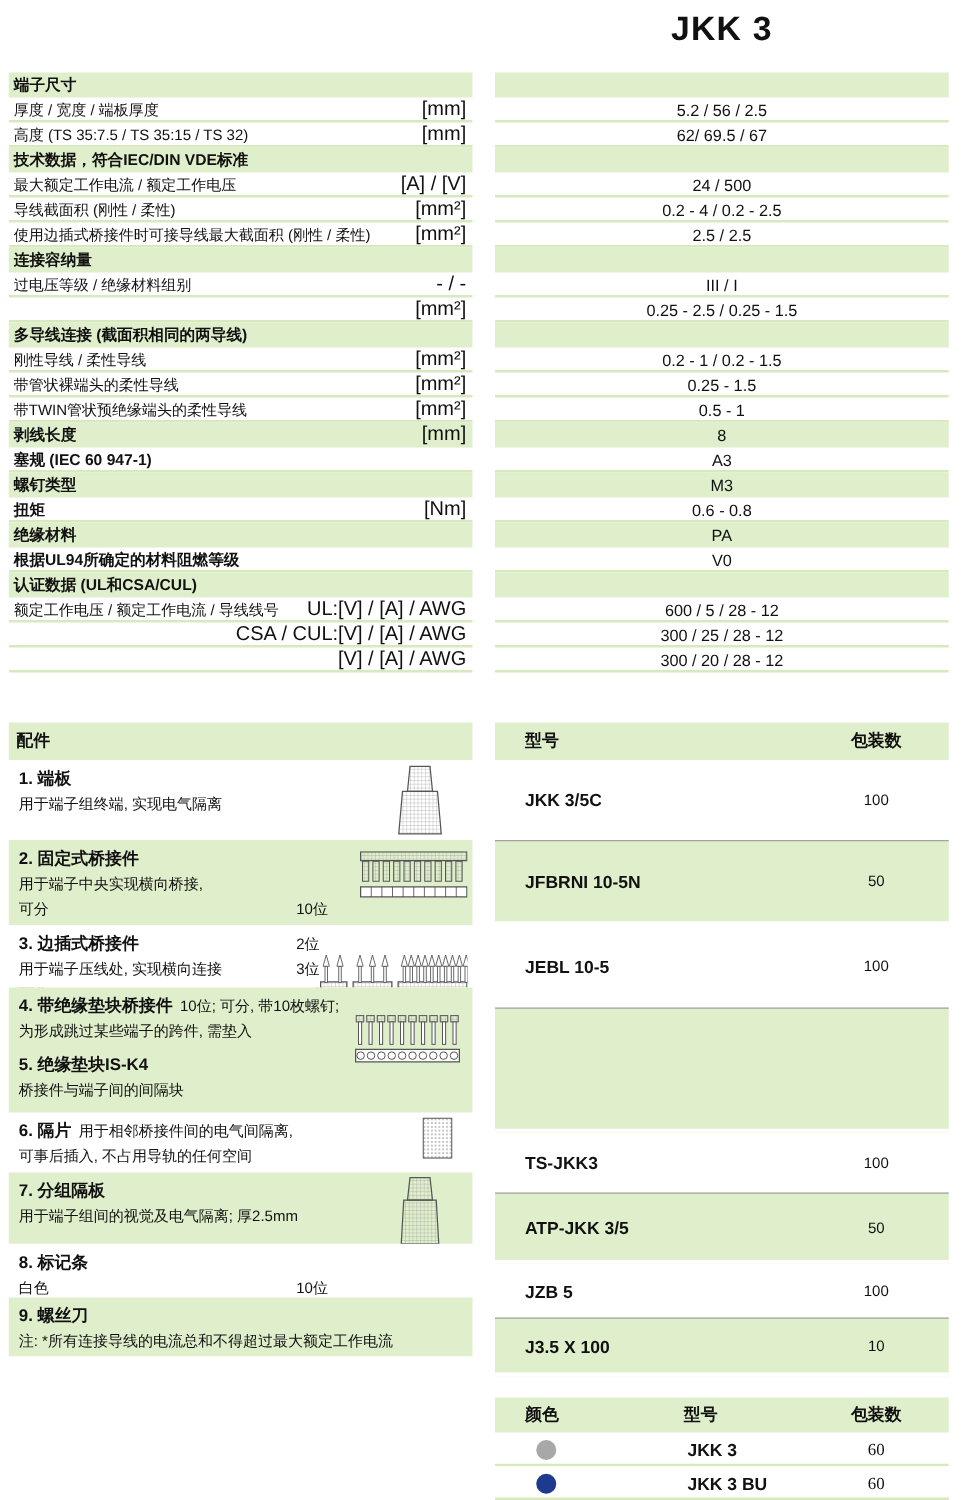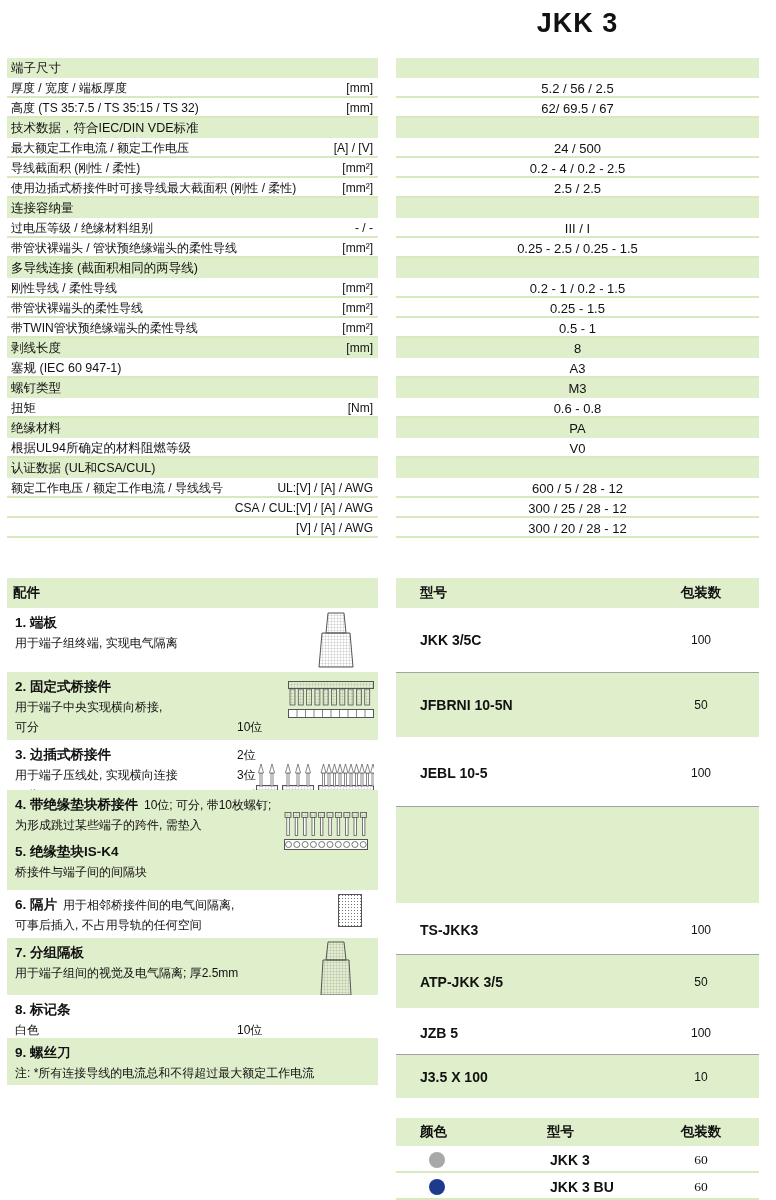--- a/index.html
+++ b/index.html
@@ -7,22 +7,22 @@
   #page{position:relative;width:776px;height:1200px;background:#fff;overflow:hidden;}
   .title{position:absolute;left:396px;top:8px;width:363px;text-align:center;
          font-size:27px;font-weight:bold;letter-spacing:1px;}
   
   .spec{position:absolute;left:7px;top:58px;width:752px;}
   .srow{display:flex;height:20px;align-items:stretch;}
   .cl{width:371px;display:flex;align-items:center;padding:0 5px 0 4px;box-sizing:border-box;}
   .cg{width:18px;}
   .cr{flex:1;display:flex;align-items:center;justify-content:center;font-size:13px;}
   .lab{font-size:12px;white-space:nowrap;}
-  .b{font-weight:normal;font-size:12.5px;}
-  .unit{margin-left:auto;font-size:12px;white-space:nowrap;text-align:right;}
+  .b{font-weight:bold;font-size:12.5px;}
+  .unit{margin-left:auto;font-size:16px;white-space:nowrap;text-align:right;}
   .srow.green .cl,.srow.green .cr{background:var(--green);}
   .srow.white .cl,.srow.white .cr{box-shadow:inset 0 -2px 0 var(--sep);}
   
   .acc-left{position:absolute;left:7px;top:578px;width:371px;}
   .acc-header{height:30px;background:var(--green);display:flex;align-items:center;
               padding-left:6px;font-weight:bold;font-size:13.5px;box-sizing:border-box;}
   .ablk{position:relative;box-sizing:border-box;padding:5px 6px 0 6px;overflow:hidden;}
   .ablk.green{background:var(--green);}
   .aitem+.aitem{margin-top:7px;}
   .aline{position:relative;line-height:20px;font-size:12px;padding-left:2px;white-space:nowrap;}
@@ -128,21 +128,20 @@
       <div class="srow white">
         <div class="cl">
           <span class="lab">过电压等级 / 绝缘材料组别</span>
           <span class="unit">- / -</span>
         </div>
         <div class="cg"></div>
         <div class="cr">III / I</div>
       </div>
       <div class="srow white">
         <div class="cl">
-          <span class="lab">带管状裸端头 / 管状预绝缘端头的柔性导线</span>
           <span class="unit">[mm²]</span>
         </div>
         <div class="cg"></div>
         <div class="cr">0.25 - 2.5 / 0.25 - 1.5</div>
       </div>
       <div class="srow green">
         <div class="cl">
           <span class="lab b">多导线连接 (截面积相同的两导线)</span>
         </div>
         <div class="cg"></div>

